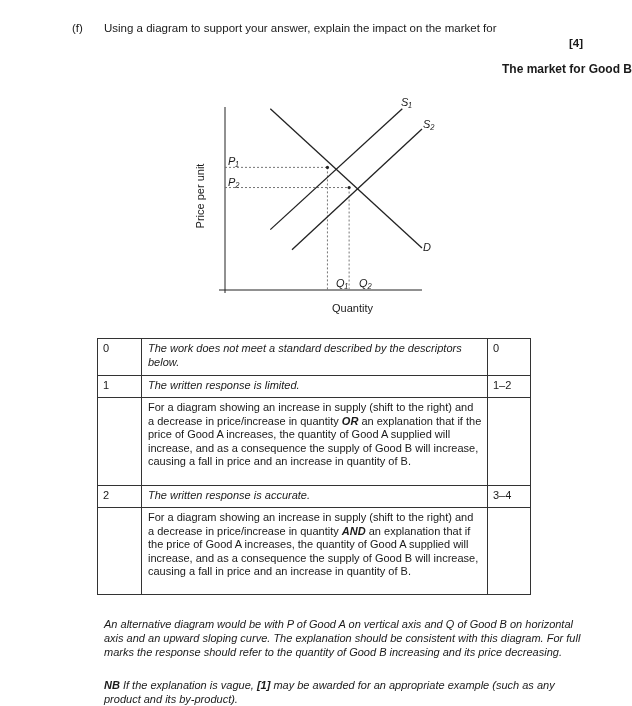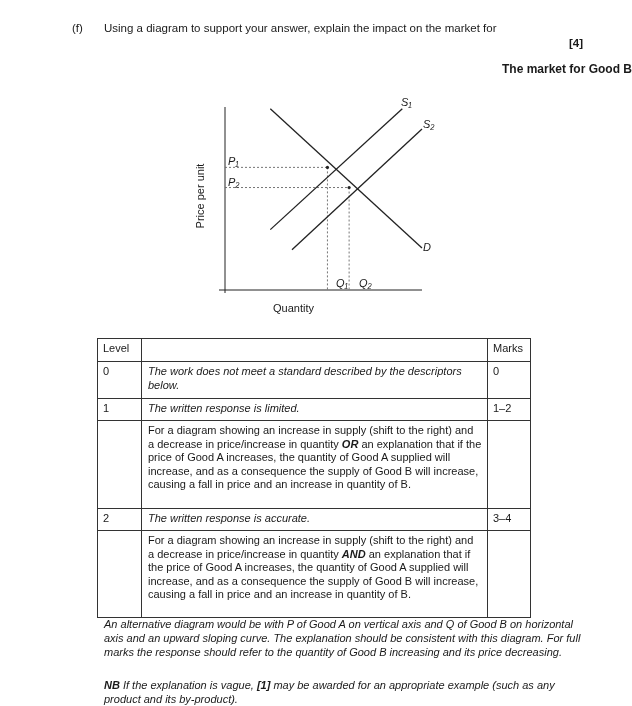--- a/index.html
+++ b/index.html
@@ -7,21 +7,21 @@
          font-family:"Liberation Sans", sans-serif; color:#1a1a1a; }
   .abs { position:absolute; }
   .qnum { left:72px; top:22px; font-size:11.5px; }
   .qtext { left:104px; top:22px; font-size:11.5px; line-height:13px; width:440px; }
   .qmarks { left:569px; top:37px; font-size:11.5px; font-weight:bold; }
   .dtitle { left:0; width:632px; text-align:right; top:62px; font-size:12px; font-weight:bold; }
   svg.diagram { position:absolute; left:0; top:0; }
   svg text { font-family:"Liberation Sans", sans-serif; fill:#1a1a1a; }
   .ylab { left:150px; top:190px; width:100px; text-align:center; font-size:11px;
           transform:rotate(-90deg); transform-origin:50% 50%; }
-  .xlab { left:273px; top:302px; width:100px; text-align:left; font-size:11px; }
+  .xlab { left:273px; top:302px; width:100px; text-align:right; font-size:11px; }
   table.ms { position:absolute; left:97px; top:338px; width:434px; border-collapse:collapse;
              font-size:11px; line-height:13.5px; }
   table.ms td { border:1px solid #333; vertical-align:top; padding:3px 5px; }
   table.ms td.lvl { width:33px; }
   table.ms td.mk { width:32px; }
   table.ms td.desc { padding-left:6px; }
   .it { font-style:italic; }
   .hdr td { height:16px; }
   .r0 td { height:30px; }
   .r1 td { height:15px; }
@@ -67,25 +67,20 @@
   <text x="228" y="186" font-size="11" font-style="italic">P₂</text>
   <text x="336" y="287" font-size="11" font-style="italic">Q₁</text>
   <text x="359" y="287" font-size="11" font-style="italic">Q₂</text>
 </svg>
 
 <div class="abs ylab">Price per unit</div>
 <div class="abs xlab">Quantity</div>
 
 <table class="ms">
   <tbody>
-      <tr class="hdr">
-    <td class="lvl">Level</td>
-    <td class="desc"></td>
-    <td class="mk">Marks</td>
-  </tr>
   <tr class="r0">
     <td class="lvl">0</td>
     <td class="desc it">The work does not meet a standard described by the descriptors below.</td>
     <td class="mk">0</td>
   </tr>
   <tr class="r1">
     <td class="lvl">1</td>
     <td class="desc it">The written response is limited.</td>
     <td class="mk">1–2</td>
   </tr>

